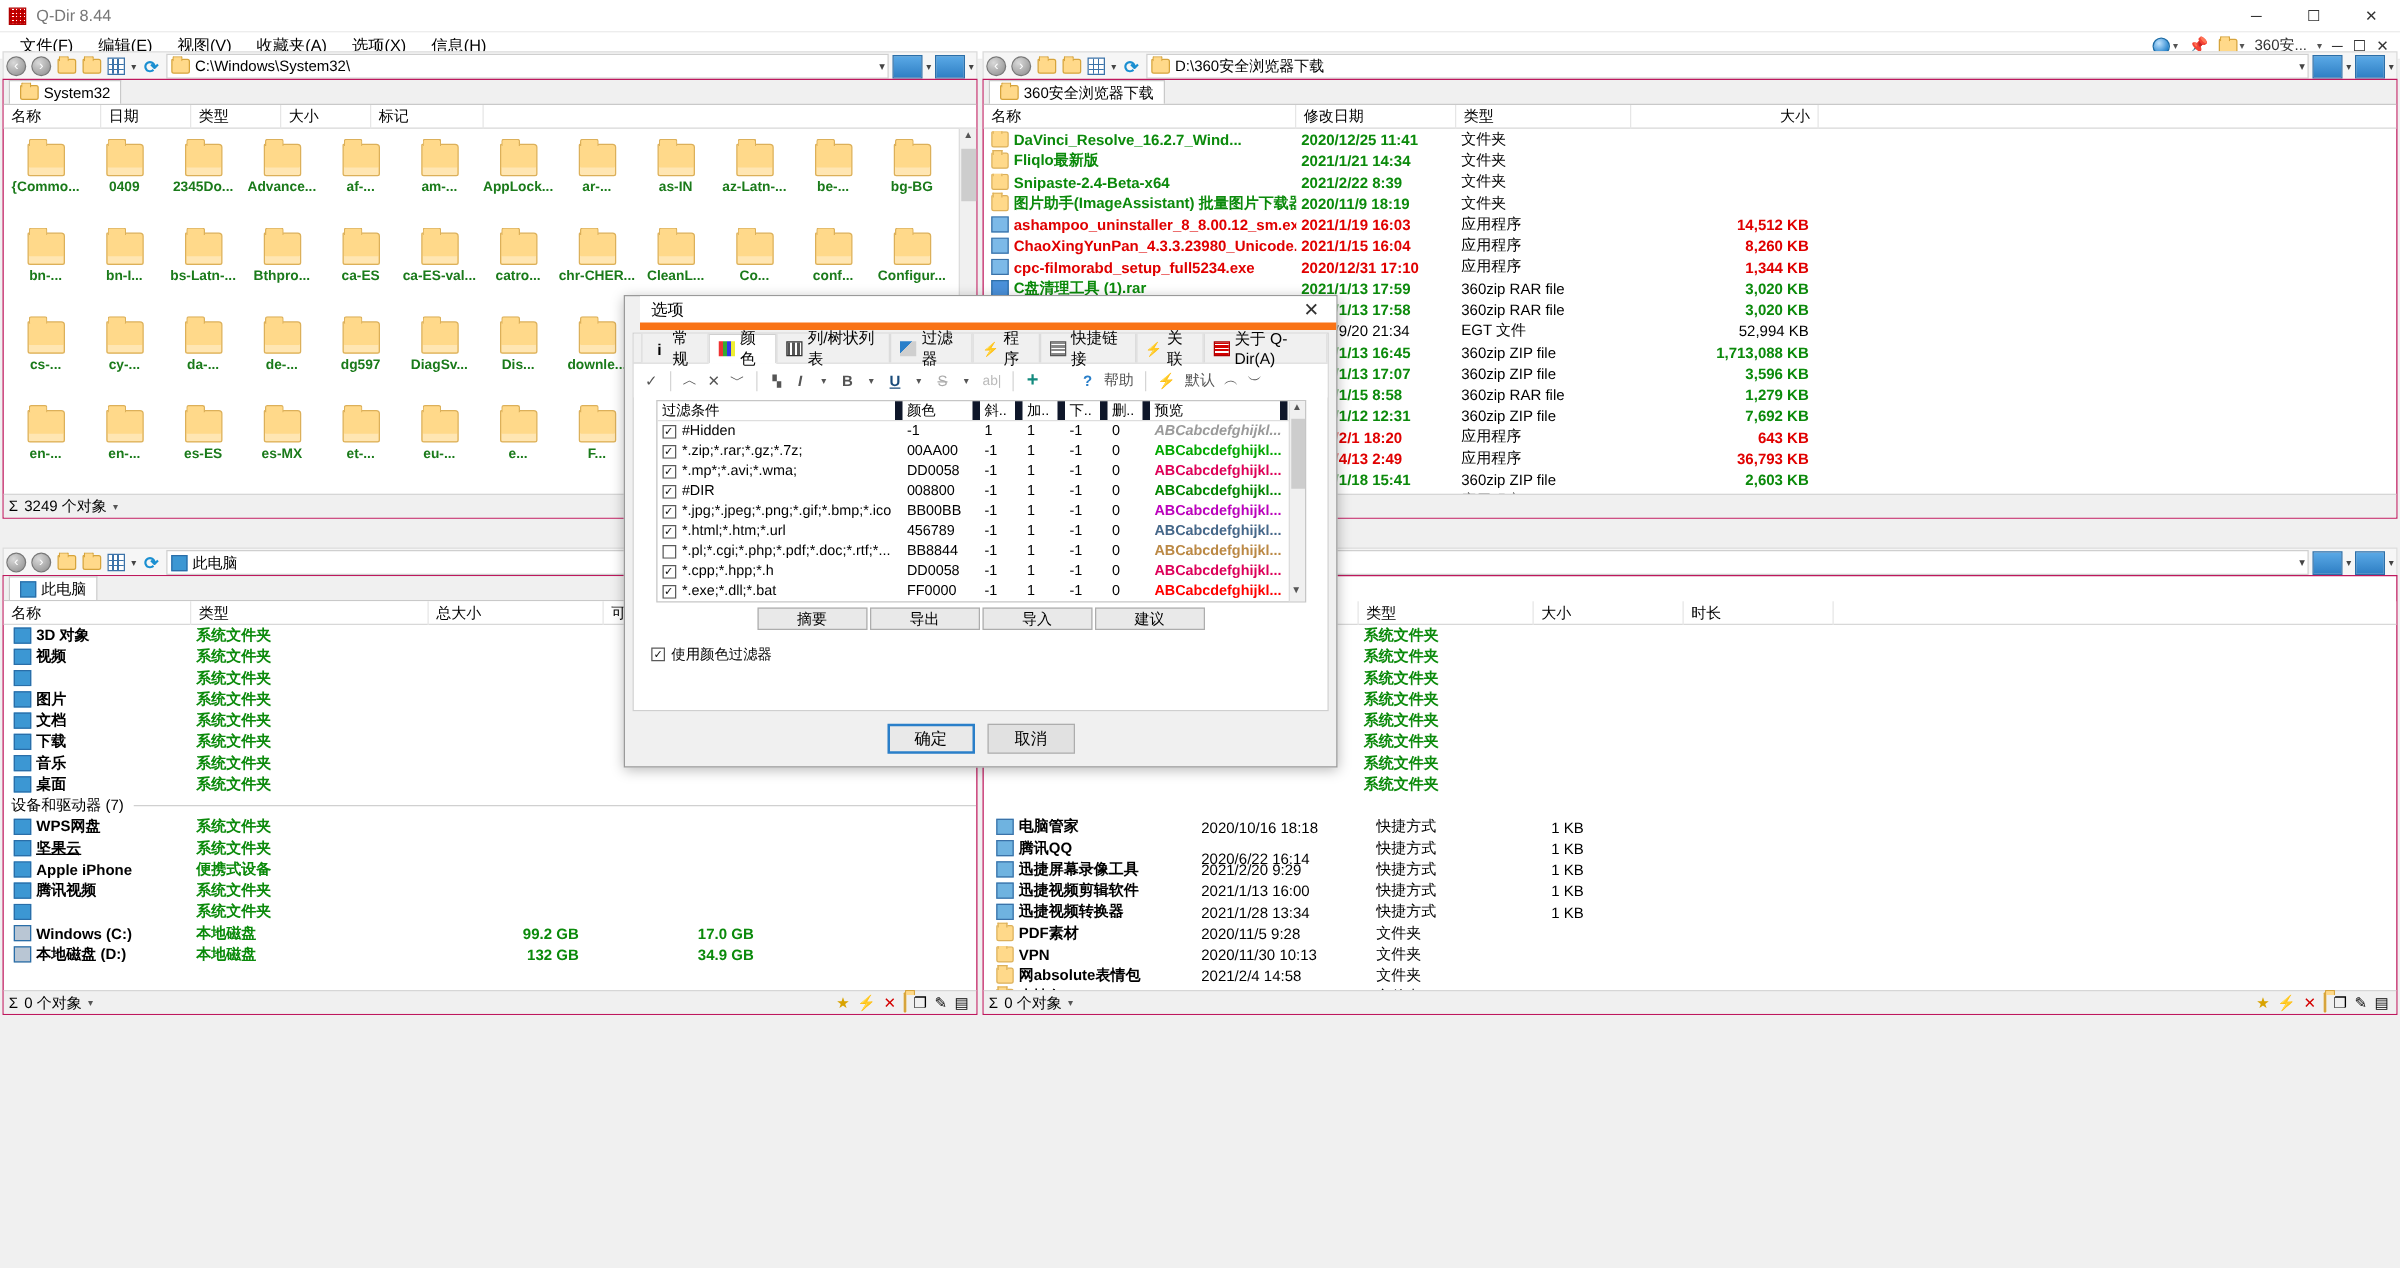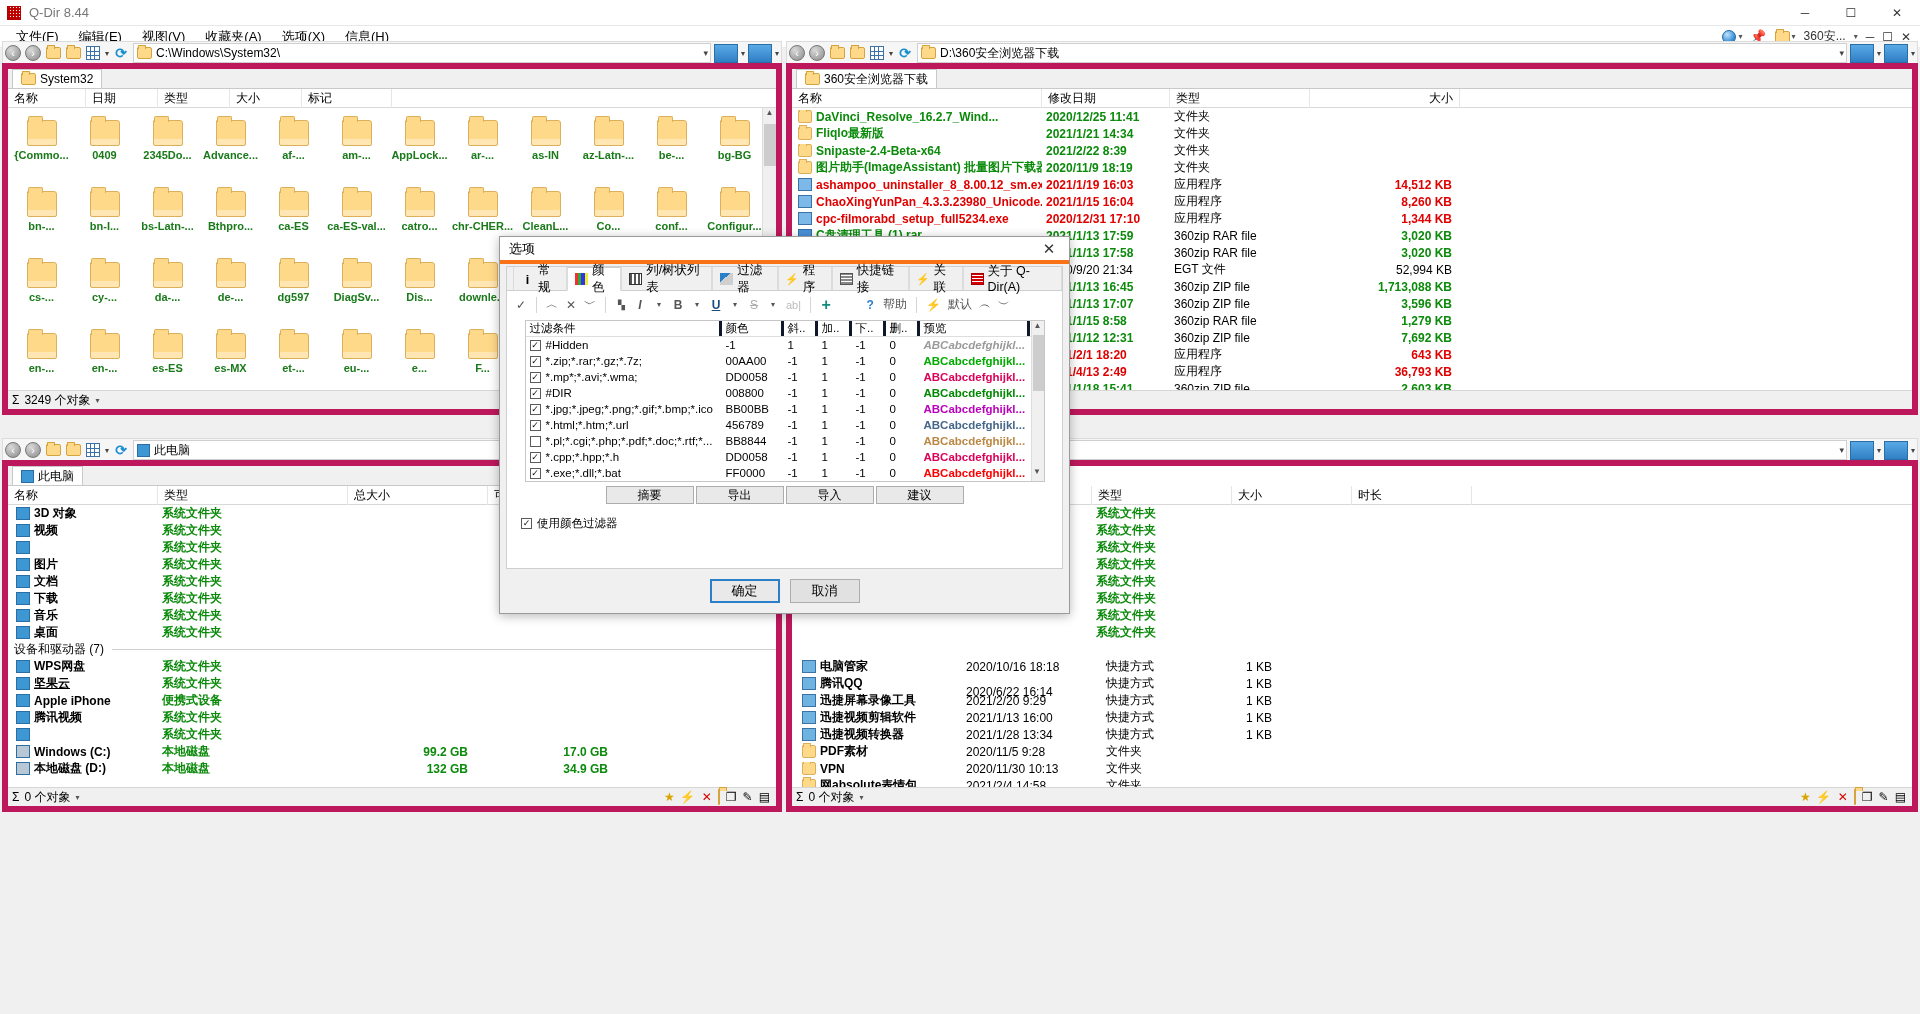--- a/index.html
+++ b/index.html
@@ -81,21 +81,21 @@
     display:flex; align-items:center; padding-left:3px; gap:4px; font-size:12px; overflow:hidden;
   }
   .addr-caret { margin-left:auto; margin-right:2px; font-size:9px; color:#444; }
   .blue-btn {
     width:24px;height:19px;background:linear-gradient(#5aa9e6,#2f7fc4);
     border:1px solid #2a6ea8; margin:0 1px; position:relative;
   }
   .tb-caret { font-size:8px;color:#444;margin:0 2px; }
 
   
-  .panel { position:absolute; background:#fff; border:6px solid #be185d; }
+  .panel { position:absolute; background:#fff; border:1px solid #be185d; }
   .tabstrip {
     height:20px; background:#f0f0f0; display:flex; align-items:flex-end;
     border-bottom:1px solid #c9c9c9;
   }
   .ptab {
     height:19px; background:#fff; border:1px solid #c9c9c9; border-bottom:none;
     display:flex;align-items:center;gap:4px;padding:0 8px;font-size:12px; margin-left:4px;
   }
   .colhead {
     height:19px; background:#fff; border-bottom:1px solid #d8d8d8;
@@ -137,39 +137,39 @@
   .vscroll .thumb { position:absolute; left:1px; width:12px; background:#cdcdcd; }
   .vscroll .arr { height:14px; text-align:center; font-size:8px; color:#555; }
 
   
   .dialog {
     position:absolute; left:499px; top:236px; width:571px; height:378px;
     background:#f0f0f0; border:1px solid #9a9a9a; box-shadow:0 2px 10px rgba(0,0,0,.28);
   }
   .dlg-title {
     height:27px; background:#fff; display:flex; align-items:center;
-    padding-left:9px; font-size:13px; border-bottom:4px solid #f97316;
+    padding-left:9px; font-size:13px; border-bottom:6px solid #f97316;margin-left:12px;
   }
   .dlg-close {
     margin-left:auto; width:40px;height:27px;display:flex;align-items:center;justify-content:center;
     font-size:15px; color:#333;
   }
   .dlg-body { position:absolute; left:6px; top:29px; right:6px; bottom:44px; background:#fff; border:1px solid #cfcfcf; }
   .dtabs { height:24px; display:flex; align-items:stretch; background:#f0f0f0; border-bottom:1px solid #cfcfcf; padding-left:6px; }
   .dtab {
     display:flex;align-items:center;gap:4px;padding:0 7px;font-size:12.5px;
     border-left:1px solid #dcdcdc;border-right:1px solid #dcdcdc;background:#f0f0f0;
   }
   .dtab.active { background:#fff; border-top:1px solid #cfcfcf; border-bottom:1px solid #fff; margin-bottom:-1px; }
   .dtoolbar { height:27px; display:flex; align-items:center; gap:3px; padding:0 6px; background:#fff; font-size:12px; }
   .tb-sep { width:1px; height:16px; background:#d5d5d5; margin:0 4px; }
   .tbtn { min-width:16px;height:20px;display:flex;align-items:center;justify-content:center;color:#555;padding:0 2px; }
   .grid { width:520px; margin:2px auto 0; border:1px solid #c6c6c6; background:#fff; position:relative; }
   .ghead { height:16px; display:flex; font-size:11.5px; border-bottom:1px solid #dedede; }
-  .gh { padding-left:4px; border-right:3px solid #0f172a; display:flex;align-items:center; }
+  .gh { padding-left:4px; border-right:6px solid #0f172a; display:flex;align-items:center; }
   .grow { height:16px; display:flex; font-size:11.5px; align-items:center; }
   .gc { padding-left:4px; display:flex; align-items:center; overflow:hidden; white-space:nowrap; }
   .cbx {
     width:11px;height:11px;border:1px solid #5a5a5a;background:#fff;display:inline-flex;
     align-items:center;justify-content:center;font-size:9px;line-height:1;color:#111;flex:0 0 11px;
   }
   .prev { font-weight:bold; font-style:normal; white-space:nowrap; }
   .dbtns { display:flex; gap:2px; justify-content:center; margin-top:4px; }
   .dbtn {
     width:88px;height:18px;background:#e9e9e9;border:1px solid #adadad;

